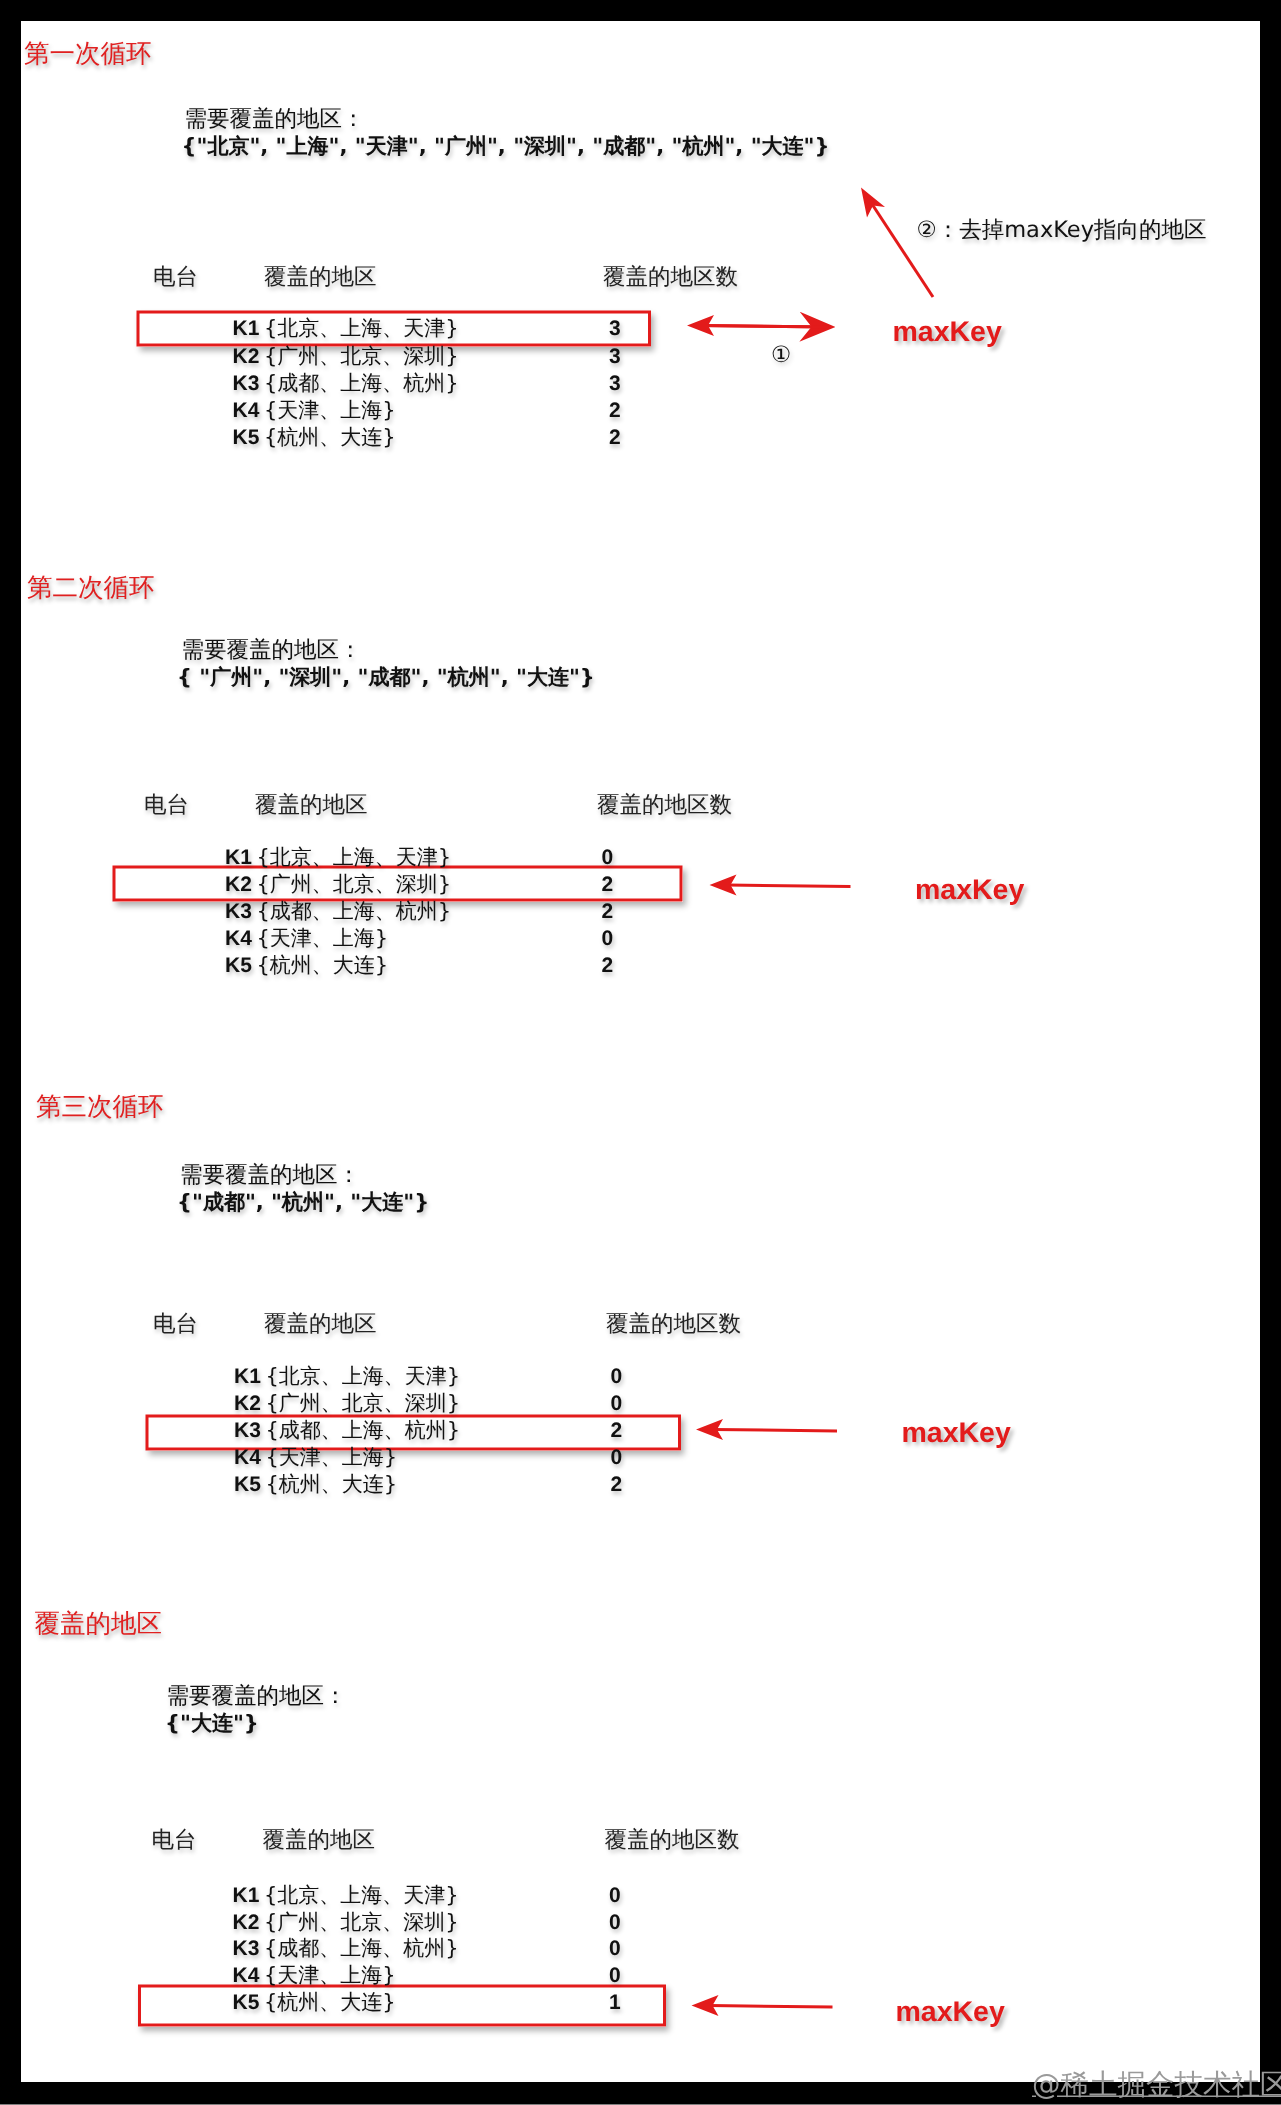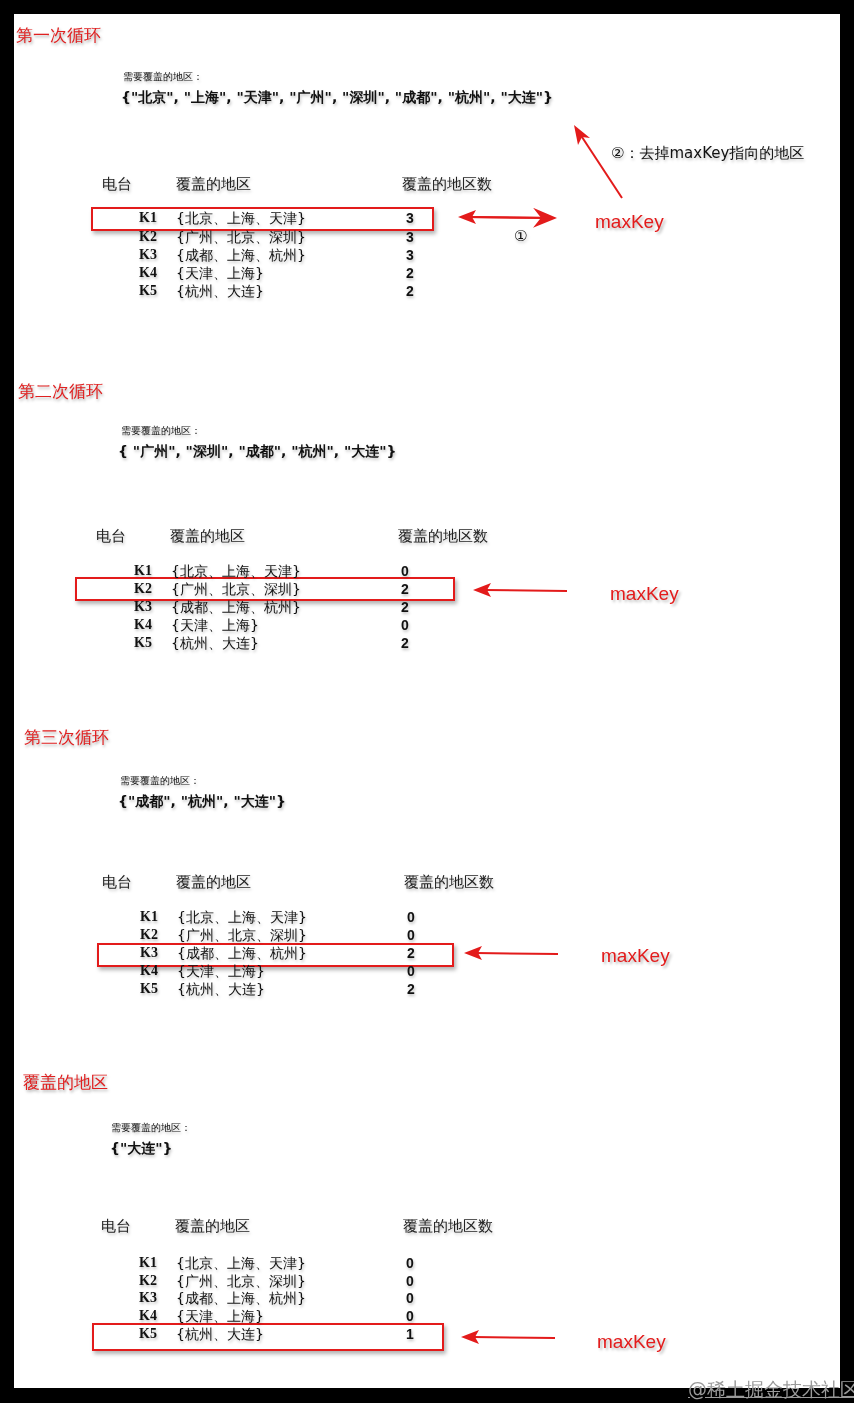--- a/index.html
+++ b/index.html
@@ -1,29 +1,29 @@
 <!DOCTYPE html>
 <html><head>
 <meta charset="utf-8">
 <style>
   html, body { margin:0; padding:0; }
   body { width:854px; height:1403px; background:#000; position:relative; overflow:hidden;
          font-family:"DejaVu Sans", "Liberation Sans", sans-serif; }
   .panel { position:absolute; left:14px; top:14px; width:826px; height:1374px; background:#fff; }
   .abs { position:absolute; white-space:nowrap;text-align:center; }
   .loop-title { color:#e02020; font-size:17px; text-shadow:1px 2px 3px rgba(0,0,0,0.35); }
-  .req-label { font-size:10px; color:#111; text-shadow:1px 2px 3px rgba(0,0,0,0.25); }
+  .req-label { font-size:15px; color:#111; text-shadow:1px 2px 3px rgba(0,0,0,0.25); }
   .req-set { font-size:14px; color:#111; font-weight:bold; text-shadow:1px 2px 3px rgba(0,0,0,0.25); }
   .hdr { font-size:15px; color:#222; text-shadow:1px 2px 3px rgba(0,0,0,0.25); }
   .row { position:absolute; height:18px; font-size:14px; color:#111; text-shadow:1px 2px 3px rgba(0,0,0,0.25); }
-  .row .k { position:absolute; left:0; font-weight:bold; font-family:Liberation Serif, serif;padding-left:39px; }
+  .row .k { position:absolute; left:16px; font-weight:bold; font-family:Liberation Sans, sans-serif;padding-left:39px; }
   .row .areas { position:absolute; left:76px; }
   .row .cnt { position:absolute; left:306px; font-weight:bold; font-family:"Liberation Sans", sans-serif; }
   .hl-box { position:absolute; border:2px solid #e31b1b; box-shadow:2px 3px 4px rgba(0,0,0,0.3); }
-  .maxkey { color:#e31b1b; font-weight:normal; font-size:19px; font-family:"Liberation Sans", sans-serif;
+  .maxkey { color:#e31b1b; font-weight:bold; font-size:19px; font-family:"Liberation Sans", sans-serif;
             text-shadow:2px 2px 3px rgba(0,0,0,0.3); }
   .note { font-size:15px; color:#111; text-shadow:1px 2px 3px rgba(0,0,0,0.25); }
   .watermark { color:#9a9a9a; font-size:19px;text-decoration:underline; }
   svg.arrows { position:absolute; left:0; top:0; }
 </style>
 </head>
 <body>
 
 <div class="panel"></div>
 

